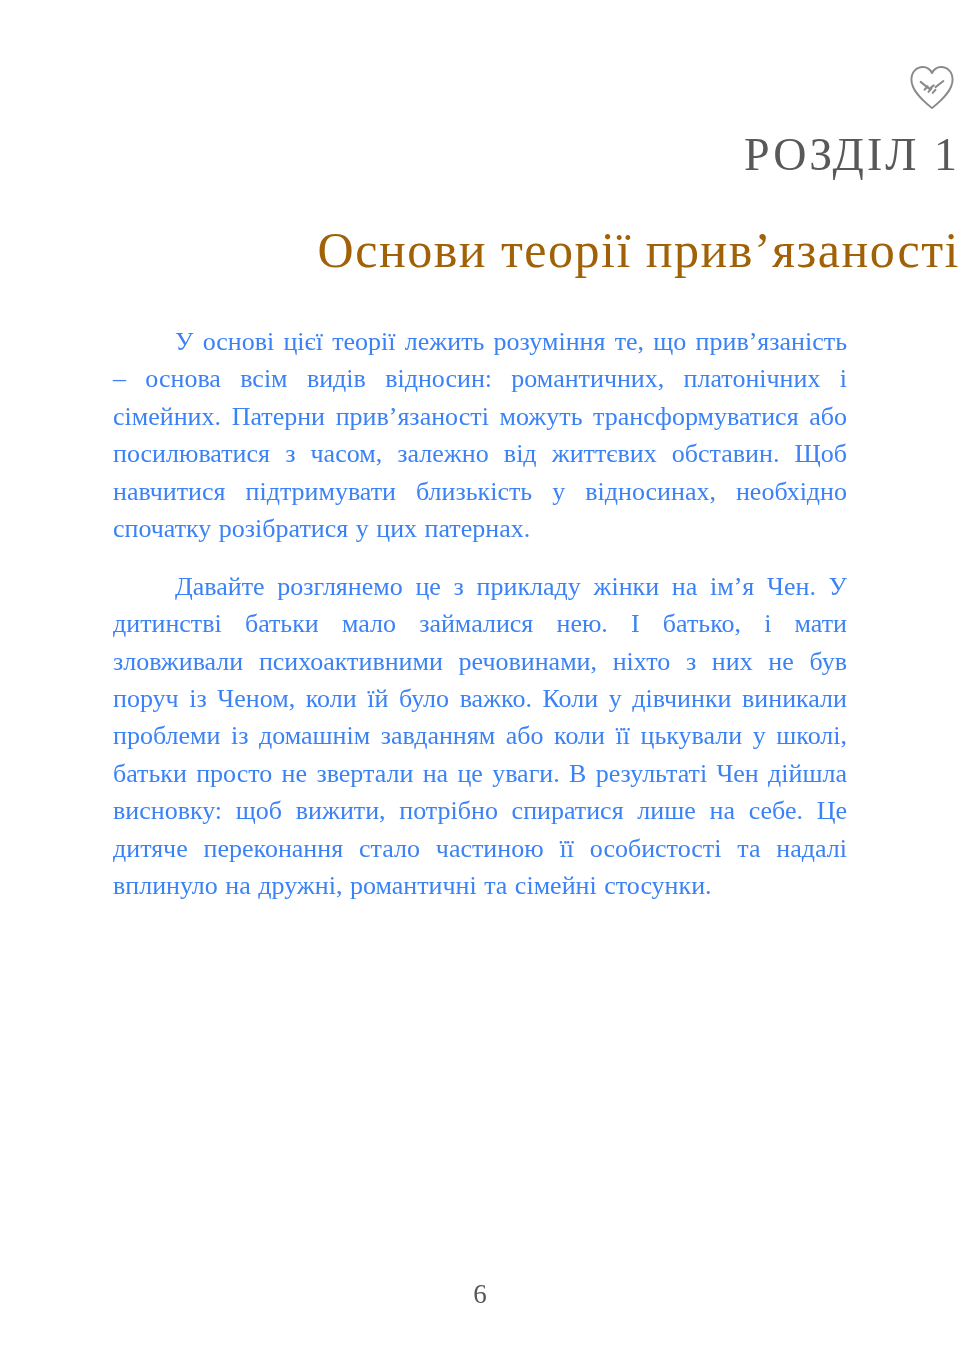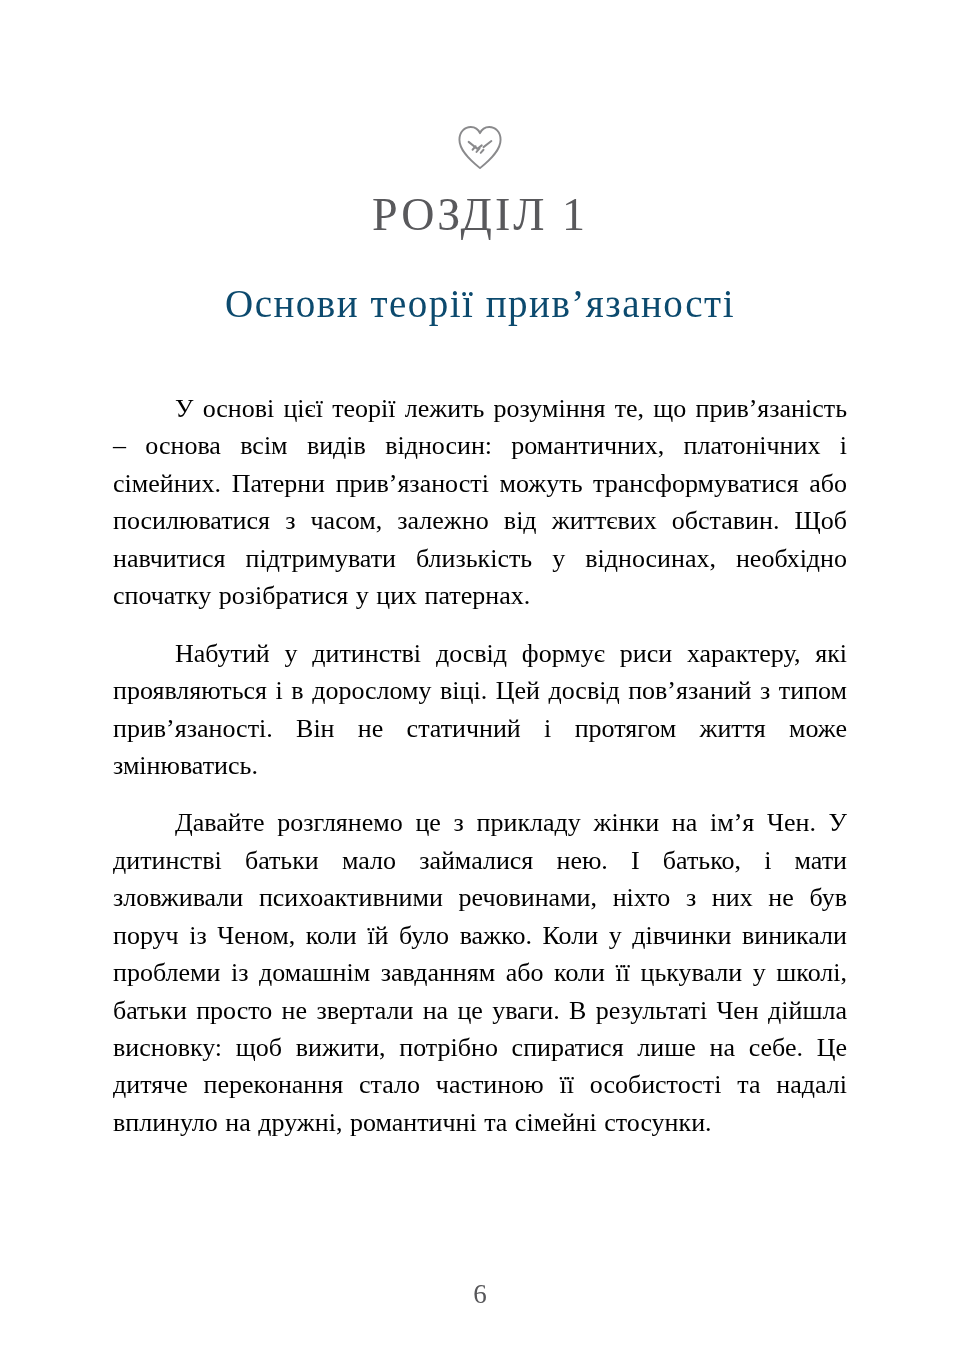--- a/index.html
+++ b/index.html
@@ -13,22 +13,22 @@
     width: 960px;
     height: 1356px;
     margin: 0 auto;
     background: #ffffff;
     font-family: "Liberation Serif", "DejaVu Serif", serif;
     color: #57575a;
     overflow: hidden;
   }
 
   .chapter-head {
-    padding-top: 120px;
-    text-align: center;
+    padding-top: 60px;
+    text-align: right;
   }
 
   .chapter-icon {
     display: inline-block;
     width: 56px;
     height: 56px;
     color: #8a8a8c;
   }
   .chapter-icon svg {
     width: 100%;
@@ -43,33 +43,33 @@
   .chapter-title {
     margin-top: 8px;
     font-size: 46px;
     font-weight: 400;
     letter-spacing: 3px;
     color: #59595c;
   }
 
   .chapter-subtitle {
     margin-top: 40px;
-    font-size: 39px;
+    font-size: 50px;
     font-weight: 400;
     letter-spacing: 1.5px;
-    color: #0c4a6e;
+    color: #a16207;
   }
 
   .body-text {
     width: 734px;
-    margin: 64px auto 0 auto;
+    margin: 44px auto 0 auto;
     font-size: 26px;
     line-height: 1.44;
     text-align: justify;
-    color: #000000;
+    color: #3b82f6;
   }
 
   .body-text p {
     text-indent: 62px;
     margin-bottom: 20px;
     word-spacing: 1px;
   }
 
   .page-number {
     position: absolute;
@@ -101,19 +101,18 @@
       </svg>
     </span>
 
     <div class="chapter-title">РОЗДІЛ 1</div>
 
     <div class="chapter-subtitle">Основи теорії прив’язаності</div>
   </div>
 
   <div class="body-text">
     <p>У основі цієї теорії лежить розуміння те, що прив’язаність – основа всім видів відносин: романтичних, платонічних і сімейних. Патерни прив’язаності можуть трансформуватися або посилюватися з часом, залежно від життєвих обставин. Щоб навчитися підтримувати близькість у відносинах, необхідно спочатку розібратися у цих патернах.</p>
-    <p>Набутий у дитинстві досвід формує риси характеру, які проявляються і в дорослому віці. Цей досвід пов’язаний з типом прив’язаності. Він не статичний і протягом життя може змінюватись.</p>
     <p>Давайте розглянемо це з прикладу жінки на ім’я Чен. У дитинстві батьки мало займалися нею. І батько, і мати зловживали психоактивними речовинами, ніхто з них не був поруч із Ченом, коли їй було важко. Коли у дівчинки виникали проблеми із домашнім завданням або коли її цькували у школі, батьки просто не звертали на це уваги. В результаті Чен дійшла висновку: щоб вижити, потрібно спиратися лише на себе. Це дитяче переконання стало частиною її особистості та надалі вплинуло на дружні, романтичні та сімейні стосунки.</p>
   </div>
 
   <div class="page-number">6</div>
 
 </div>
 
 </body></html>

